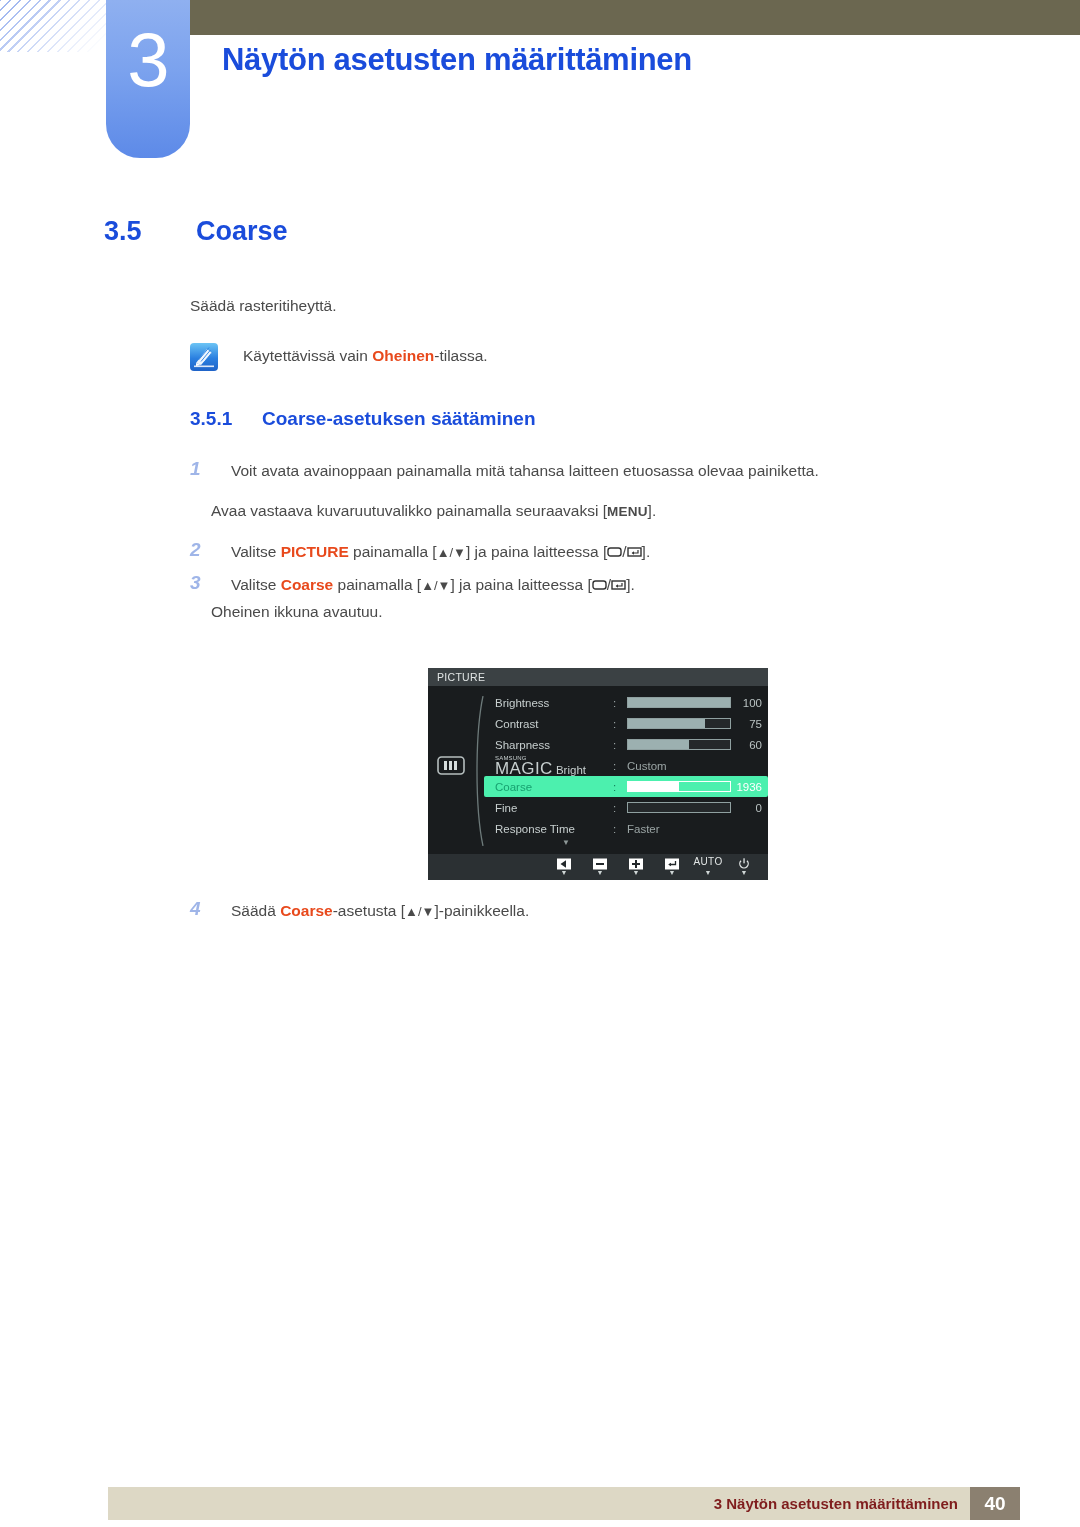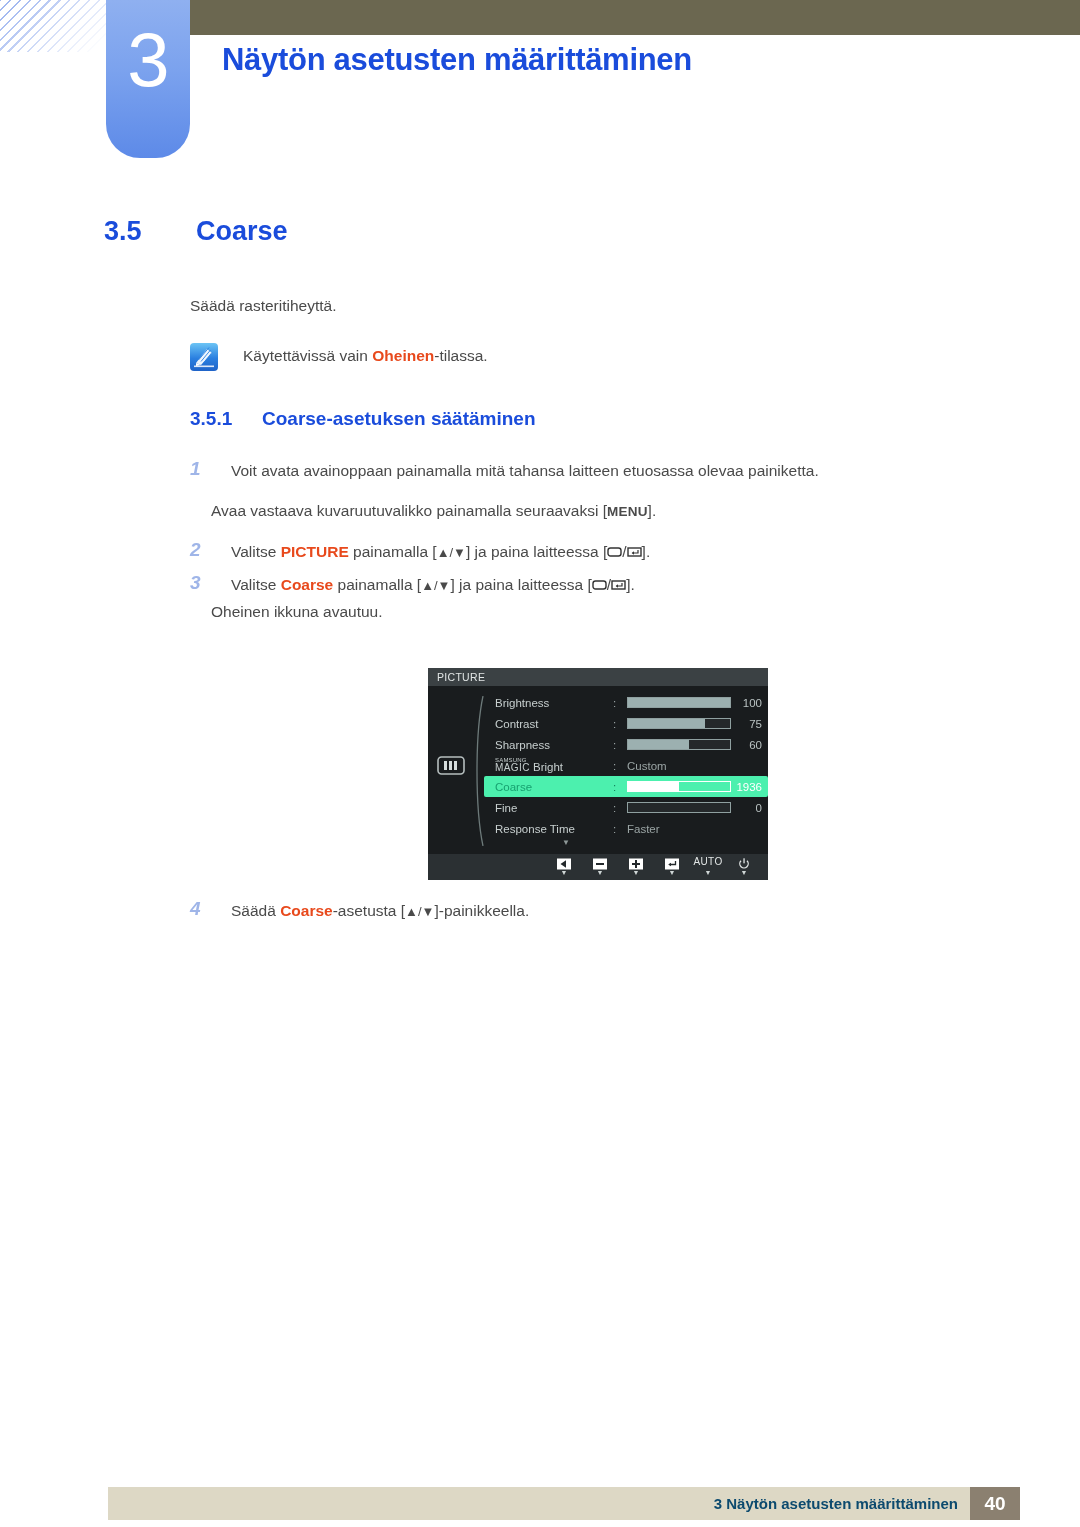--- a/index.html
+++ b/index.html
@@ -285,21 +285,21 @@
     line-height: 1;
     position: relative;
   }
   .magic-small {
     font-size: 6px;
     letter-spacing: 0.2px;
     display: block;
     margin-bottom: -1px;
     color: #c7cfcf;
   }
-  .magic-main { font-size: 10px; letter-spacing: 0.4px; }
+  .magic-main { font-size: 17px; letter-spacing: 0.4px; }
 
   .osd-down {
     text-align: center;
     color: #8e9898;
     font-size: 8px;
     margin-top: -1px;
     padding-right: 120px;
   }
 
   .osd-foot {
@@ -342,21 +342,21 @@
     width: 912px;
     height: 33px;
     background: #ddd8c5;
   }
   .footer-text {
     position: absolute;
     right: 62px;
     top: 0;
     height: 33px;
     line-height: 33px;
-    color: #0c4a6e;
+    color: #7f1d1d;
     font-size: 15px;
     font-weight: bold;
     white-space: nowrap;
   }
   .footer-page {
     position: absolute;
     right: 0;
     top: 0;
     width: 50px;
     height: 33px;

